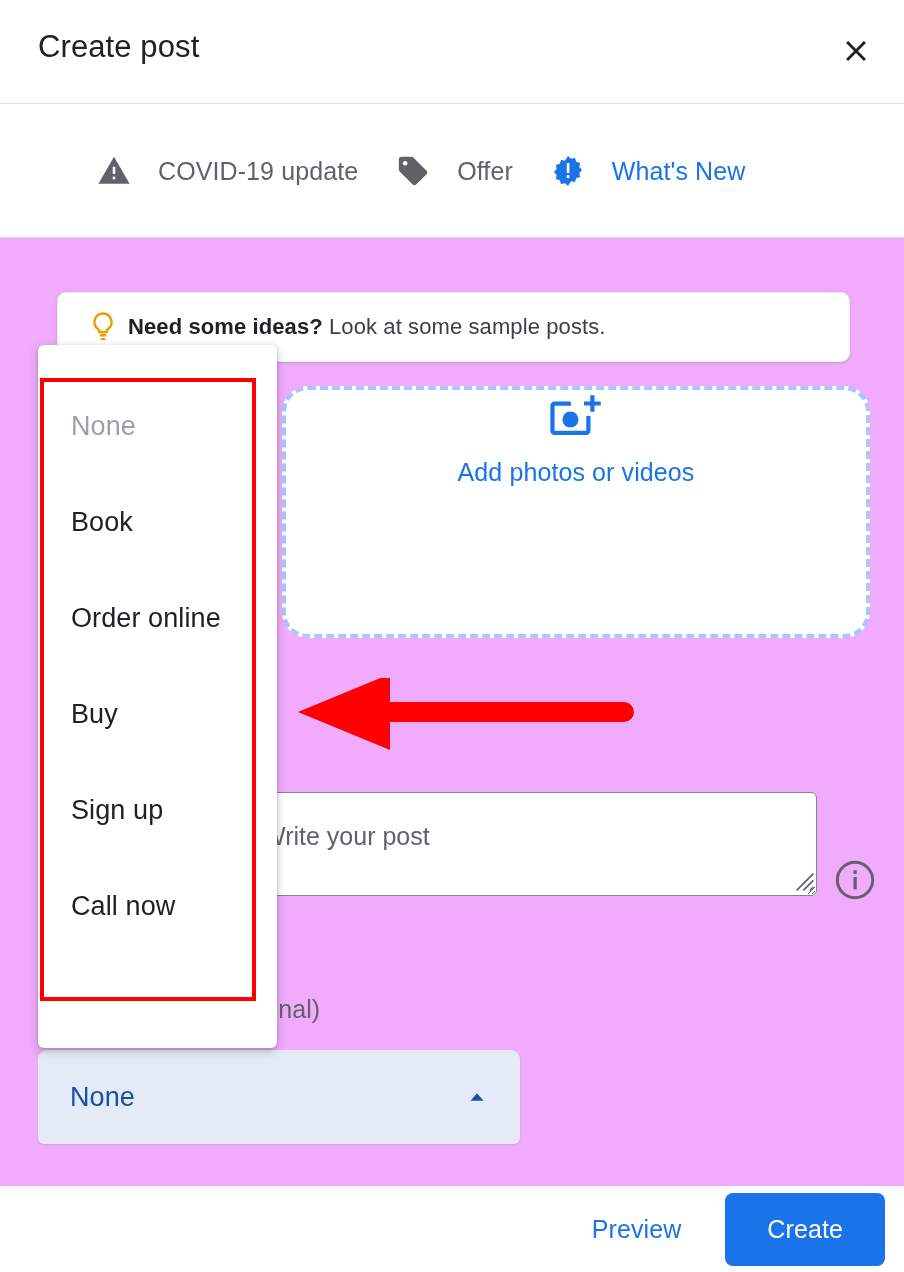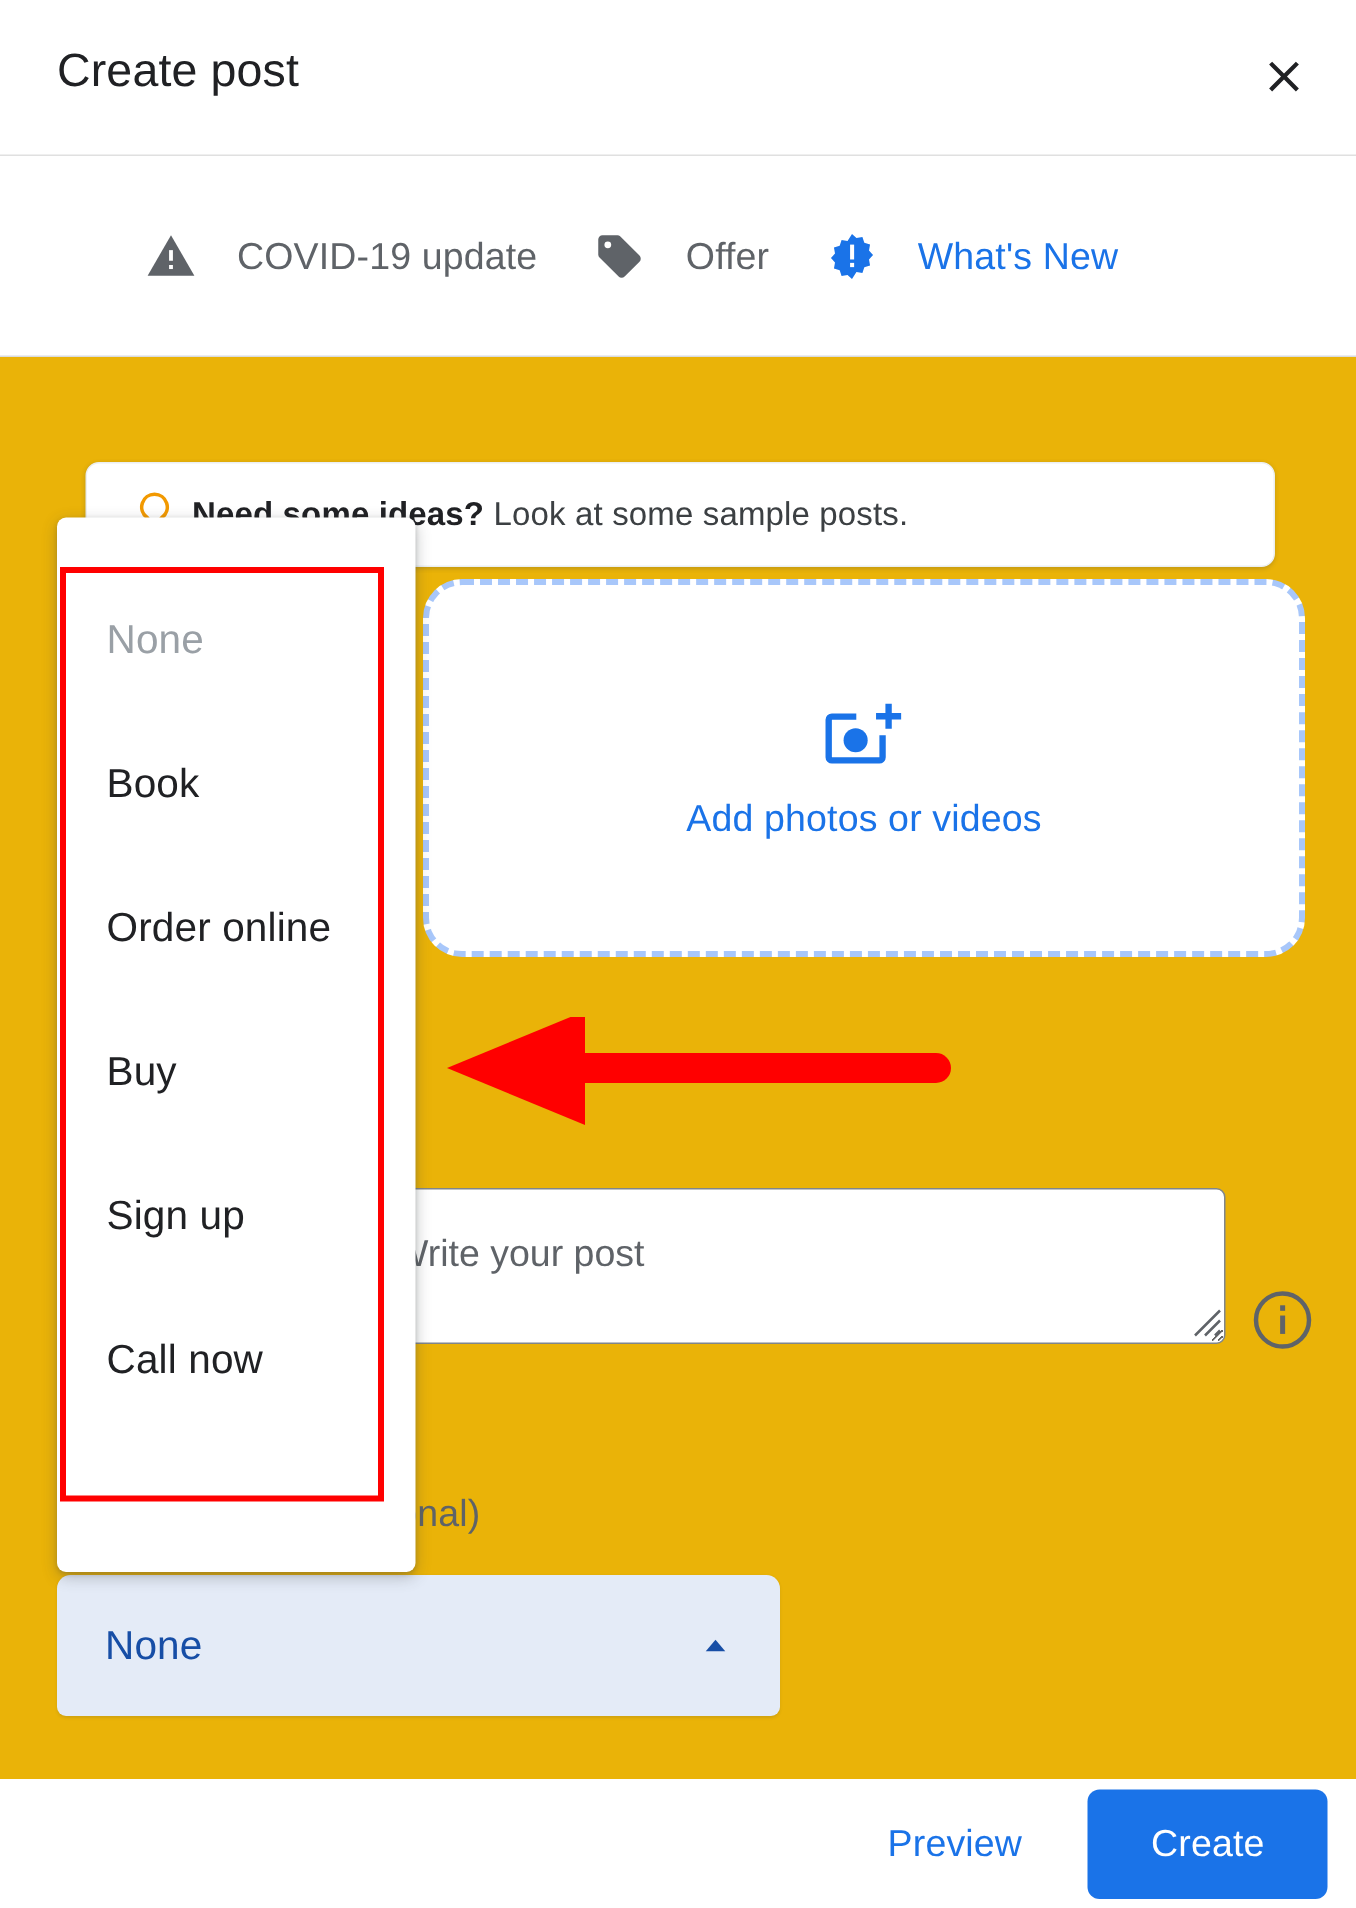--- a/index.html
+++ b/index.html
@@ -9,21 +9,21 @@
     height: 1272px;
     background: #ffffff;
     font-family: "Liberation Sans", "DejaVu Sans", sans-serif;
     overflow: hidden;
   }
 
   #root {
     position: relative;
     width: 904px;
     height: 1272px;
-    background: #eab308;
+    background: #f0abfc;
   }
 
   
   .dialog-header {
     position: absolute;
     left: 0; top: 0;
     width: 904px; height: 104px;
     border-bottom: 1px solid #e0e0e0;
     background: #fff;
   }
@@ -77,21 +77,21 @@
     color: #5f6368;
     white-space: nowrap;
     letter-spacing: 0.1px;
   }
   .tab.active .tab-label { color: #1a73e8; }
   .tab-icon { display: flex; align-items: center; justify-content: center; width: 34px; height: 34px; flex: 0 0 34px; }
 
   
   .ideas-banner {
     position: absolute;
-    left: 57px; top: 308px;
+    left: 57px; top: 292px;
     width: 793px; height: 70px;
     background: #ffffff;
     border: 1px solid #eceff1;
     border-radius: 9px;
     box-shadow: 0 1px 3px rgba(60,64,67,0.22);
     display: flex;
     align-items: center;
     padding-left: 70px;
     cursor: pointer;
   }
@@ -112,21 +112,20 @@
   
   .photo-dropzone {
     position: absolute;
     left: 282px; top: 386px;
     width: 588px; height: 252px;
     border: 4px dashed #a8c7fa;
     border-radius: 26px;
     display: flex;
     flex-direction: column;
     align-items: center;
-    justify-content: center;
     gap: 14px;
     cursor: pointer;
     background: #fff;
   }
   .photo-icon { width: 58px; height: 54px; display:flex; align-items:center; justify-content:center; }
   .photo-label {
     font-size: 25px;
     color: #1a73e8;
     letter-spacing: 0.1px;
   }

